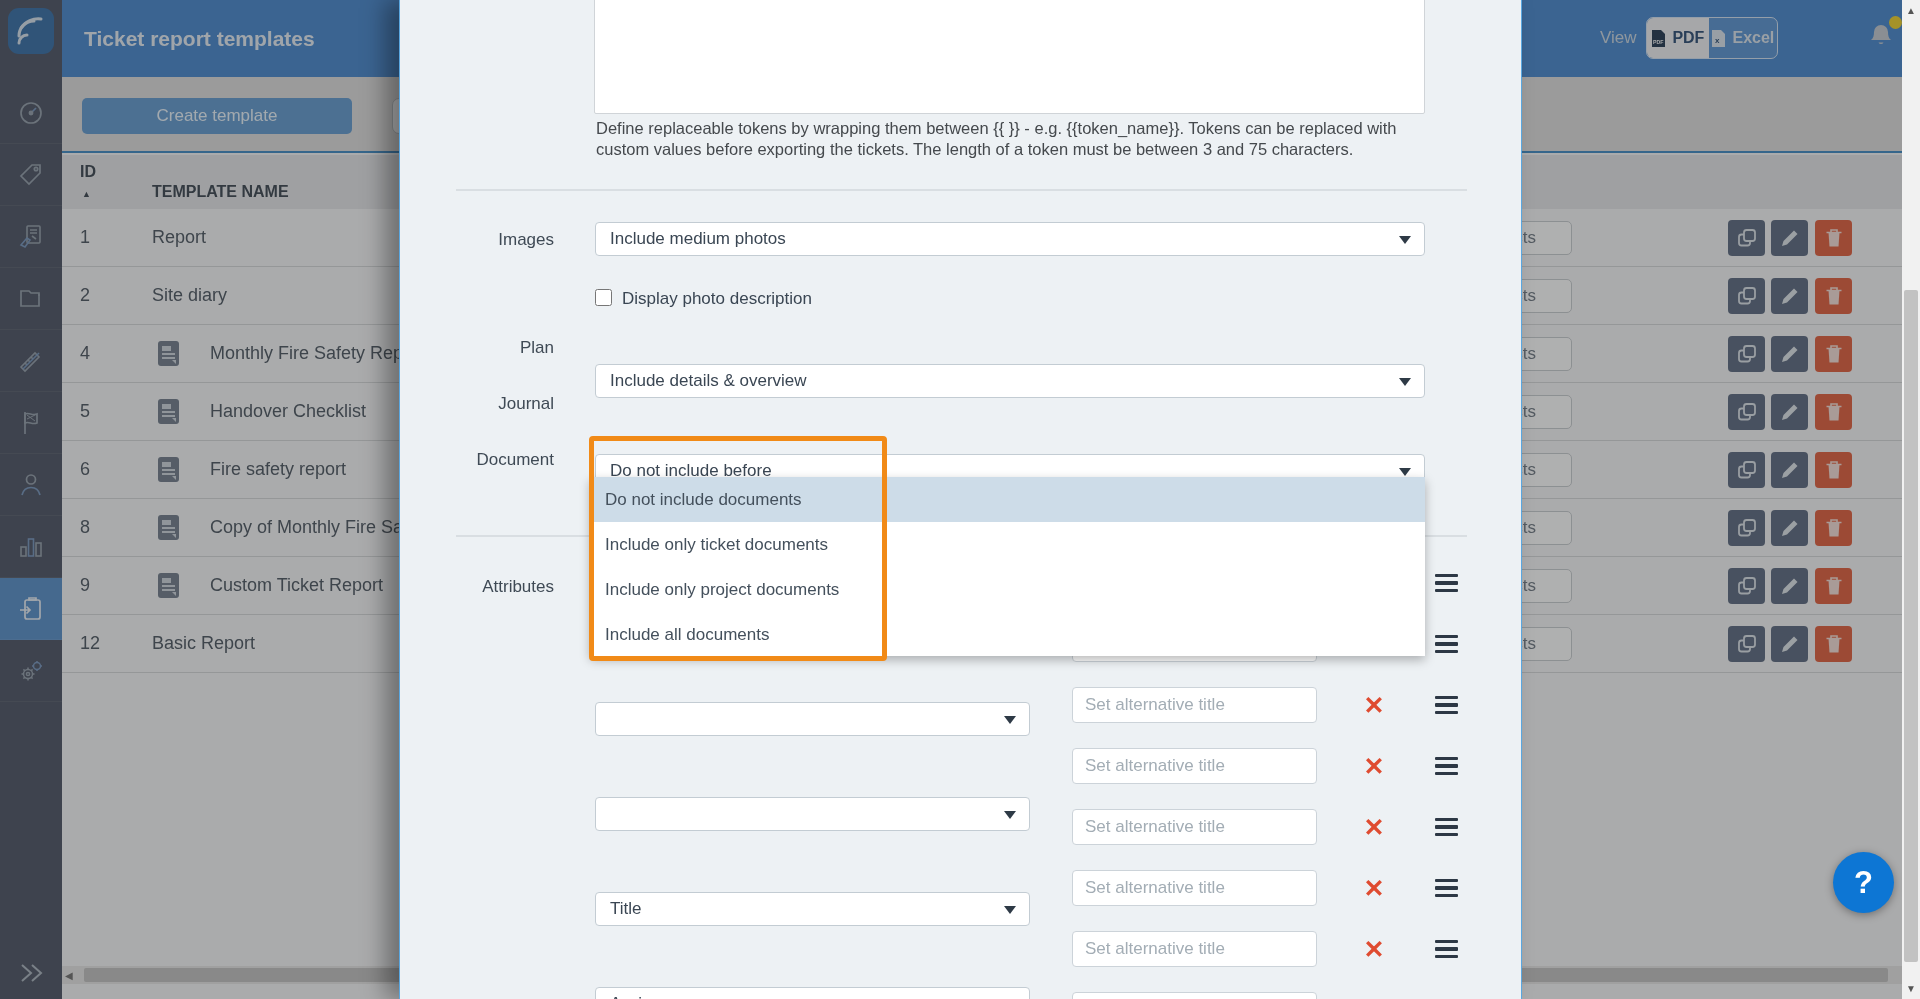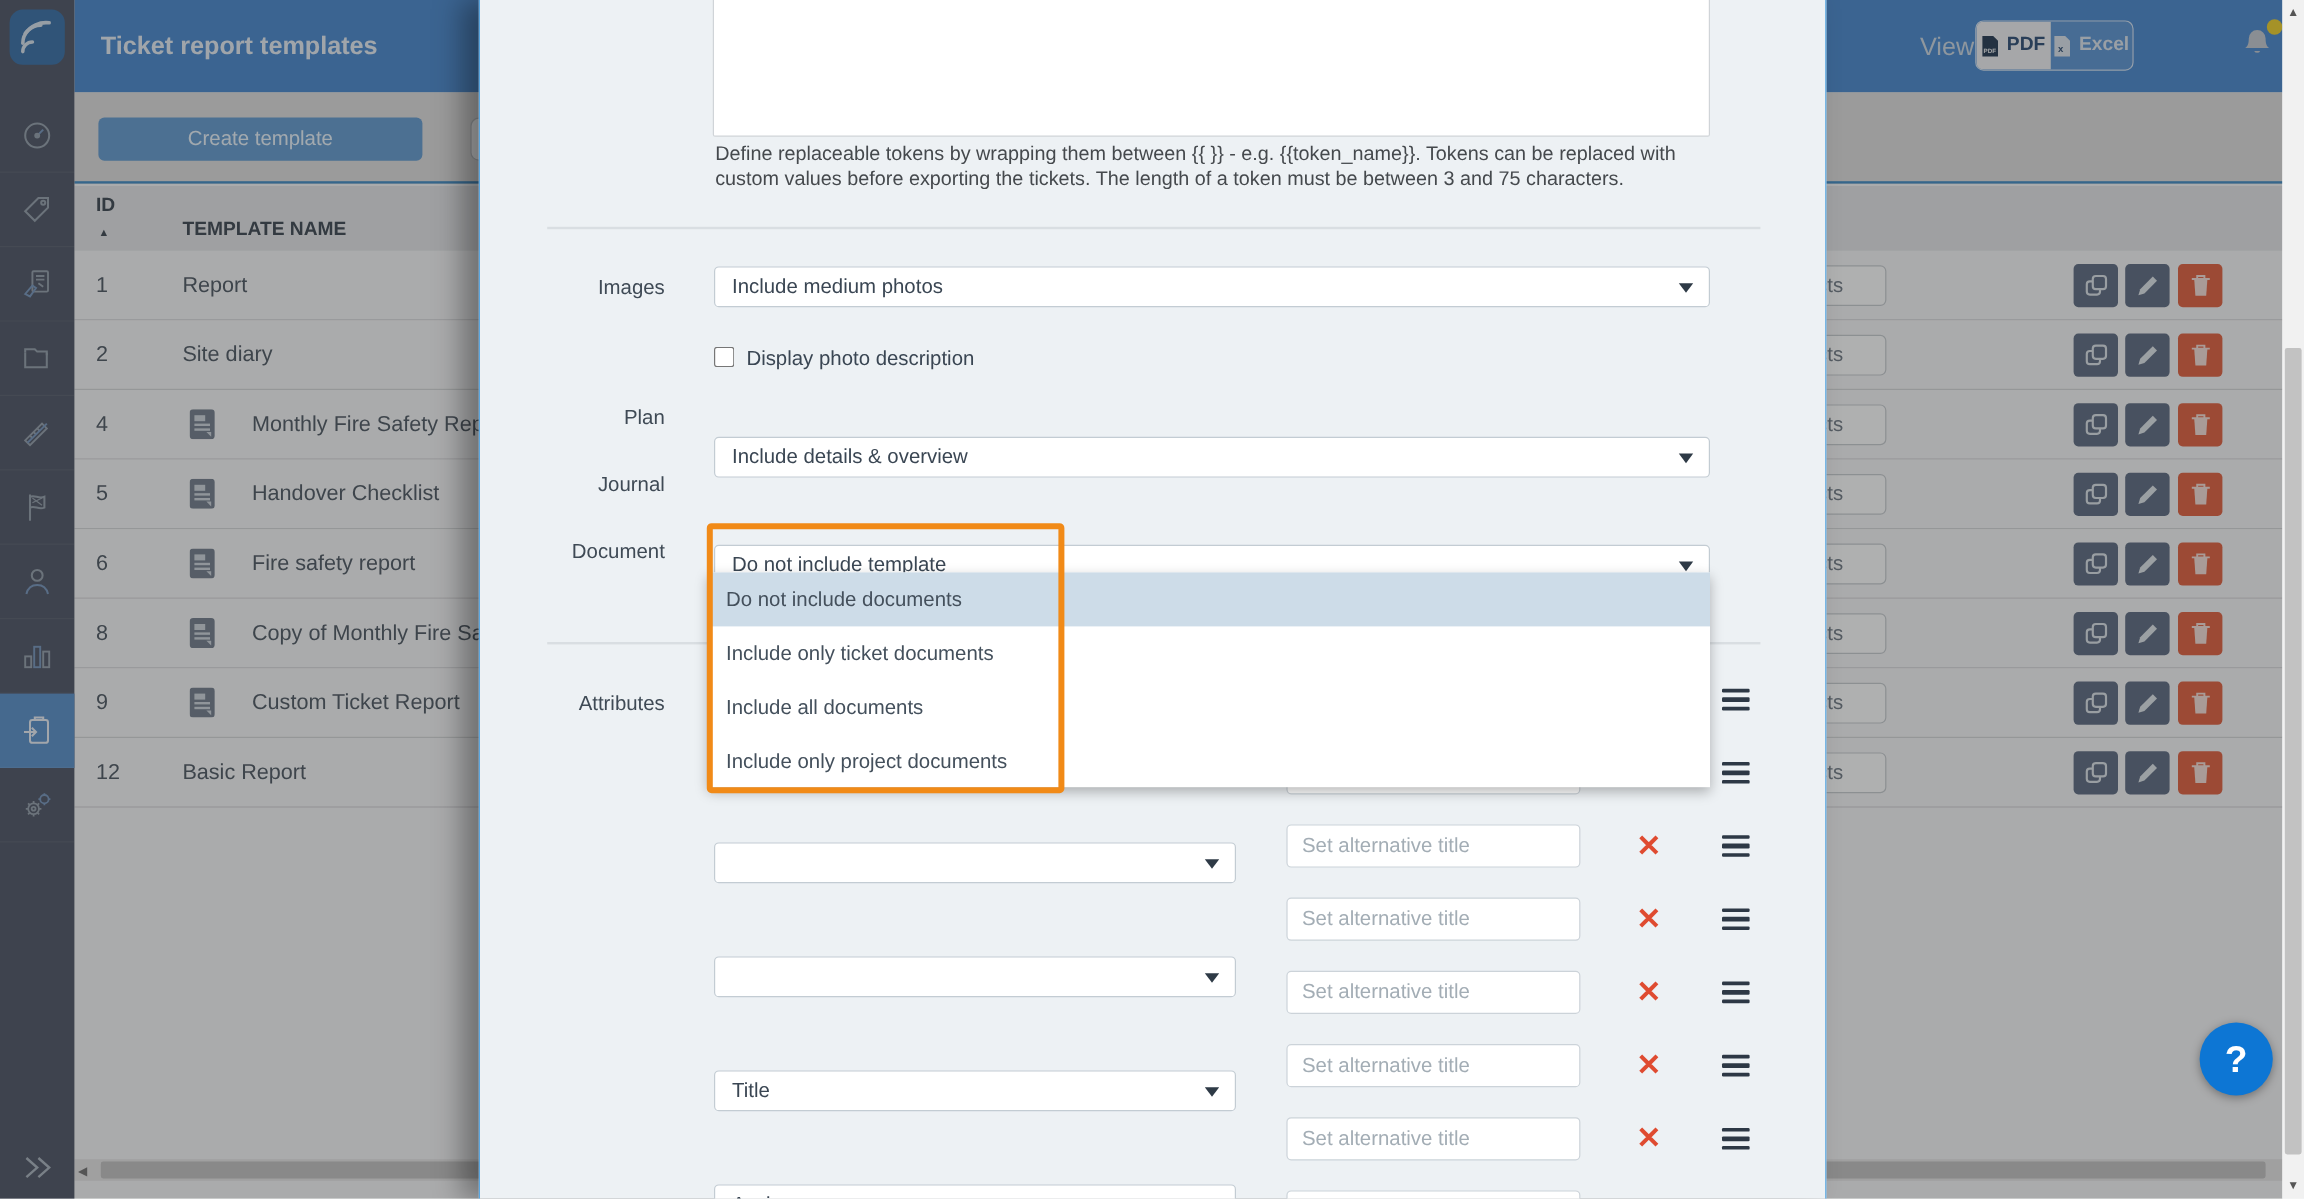--- a/index.html
+++ b/index.html
@@ -12,21 +12,21 @@
   .nav { position:absolute; left:0; top:82px; width:62px; }
   .nav-item { width:62px; height:62px; display:flex; align-items:center; justify-content:center; border-bottom:1px solid rgba(255,255,255,0.06); }
   .nav-item.active { background:#6497cc; }
   .nav-item svg { display:block; }
   .collapse { position:absolute; left:0; bottom:4px; width:62px; height:44px; display:flex; align-items:center; justify-content:center; }
 
   
   .page { position:absolute; left:62px; top:0; width:1840px; height:999px; background:#f4f5f6; }
   .hdr { position:absolute; left:0; top:0; width:1840px; height:77px; background:#5590d0; }
   .hdr-title { position:absolute; left:22px; top:27px; font-size:21px; font-weight:700; color:#e6edf4; }
-  .view-label { position:absolute; left:1538px; top:28px; font-size:21px; color:#cdd8e2; }
+  .view-label { position:absolute; left:1538px; top:28px; font-size:17px; color:#cdd8e2; }
   .seg-group { position:absolute; left:1584px; top:17px; width:132px; height:42px; border:1px solid rgba(255,255,255,0.75); border-radius:7px; display:flex; overflow:hidden; }
   .seg { display:flex; align-items:center; justify-content:center; gap:6px; font-size:16px; font-weight:700; }
   .seg-pdf { width:76px; background:#eef0f2; color:#3c5a7e; }
   .seg-xls { width:84px; background:rgba(255,255,255,0.10); color:#dbe4ec; }
   .bell-wrap { position:absolute; left:1805px; top:18px; width:36px; height:36px; }
   .bell-dot { position:absolute; left:22px; top:-2px; width:13px; height:13px; border-radius:50%; background:#edd23a; }
 
   .toolbar { position:absolute; left:0; top:77px; width:1840px; height:76px; background:#dedede; border-bottom:2px solid #4e93c8; }
   .create-btn { position:absolute; left:20px; top:21px; width:270px; height:36px; background:#6da1d2; border:none; border-radius:5px; color:#e8f2fa; font-size:17px; font-family:inherit; }
   .search-sliver { position:absolute; left:330px; top:21px; width:46px; height:36px; background:#fafbfc; border:1px solid #c3c8cc; border-radius:7px; }
@@ -541,21 +541,21 @@
     <span class="m-abs cb-label">Display photo description</span>
 
     <span class="m-abs flabel" style="left:0; top:338px;padding-left:13px;">Plan</span>
     <div class="m-abs sel wide" style="top:330px;">
       <span>Include details &amp; overview</span>
       <span class="caret"></span>
     </div>
 
     <span class="m-abs flabel" style="left:0; top:394px;">Journal</span>
     <div class="m-abs sel wide" style="top:386px;">
-      <span>Do not include template</span>
+      <span>Do not include before</span>
       <span class="caret"></span>
     </div>
 
     <span class="m-abs flabel" style="left:0; top:450px;">Document</span>
     <div class="m-abs sel wide" style="top:442px; z-index:9;">
       <span>Do not include documents</span>
       <span class="badge">1</span>
       <span class="caret up"></span>
     </div>
 
@@ -580,22 +580,22 @@
         <span></span>
         <span></span>
       </button>
 
     <div class="m-abs divider" style="left:56px; top:535px; width:1011px; z-index:0;"></div>
     <span class="m-abs flabel" style="left:0; top:577px; z-index:0;">Attributes</span>
 
     <div class="m-abs menu">
       <div class="opt sel-opt">Do not include documents</div>
       <div class="opt">Include only ticket documents</div>
+      <div class="opt">Include only project documents</div>
       <div class="opt">Include all documents</div>
-      <div class="opt">Include only project documents</div>
     </div>
 
     <div class="m-abs hl-box"></div>
 
     <div class="m-abs sel attr-sel" style="left:195px; top:688px;">
         <span>Title</span>
         <span class="caret"></span>
       </div>
     <input class="alt-in" style="left: 672px; top: 687px;" placeholder="Set alternative title">
     <button class="xbtn" style="left:957px; top:688px;">✕</button>

